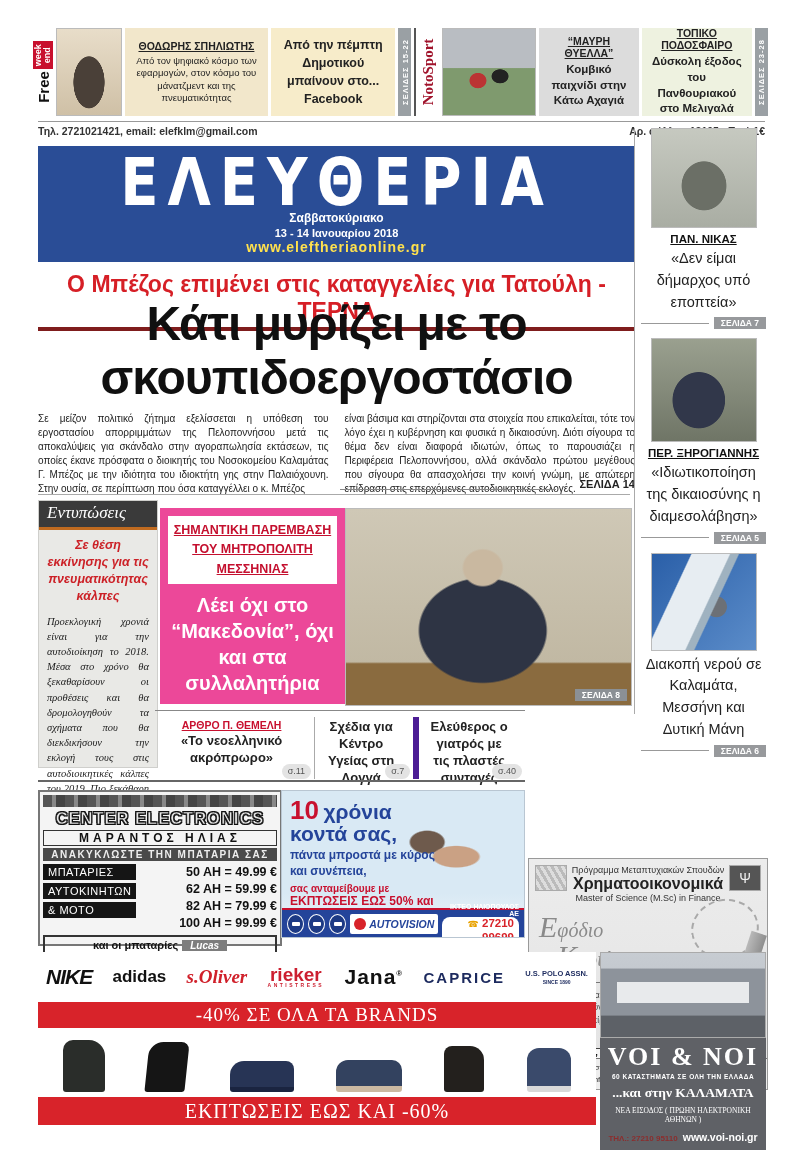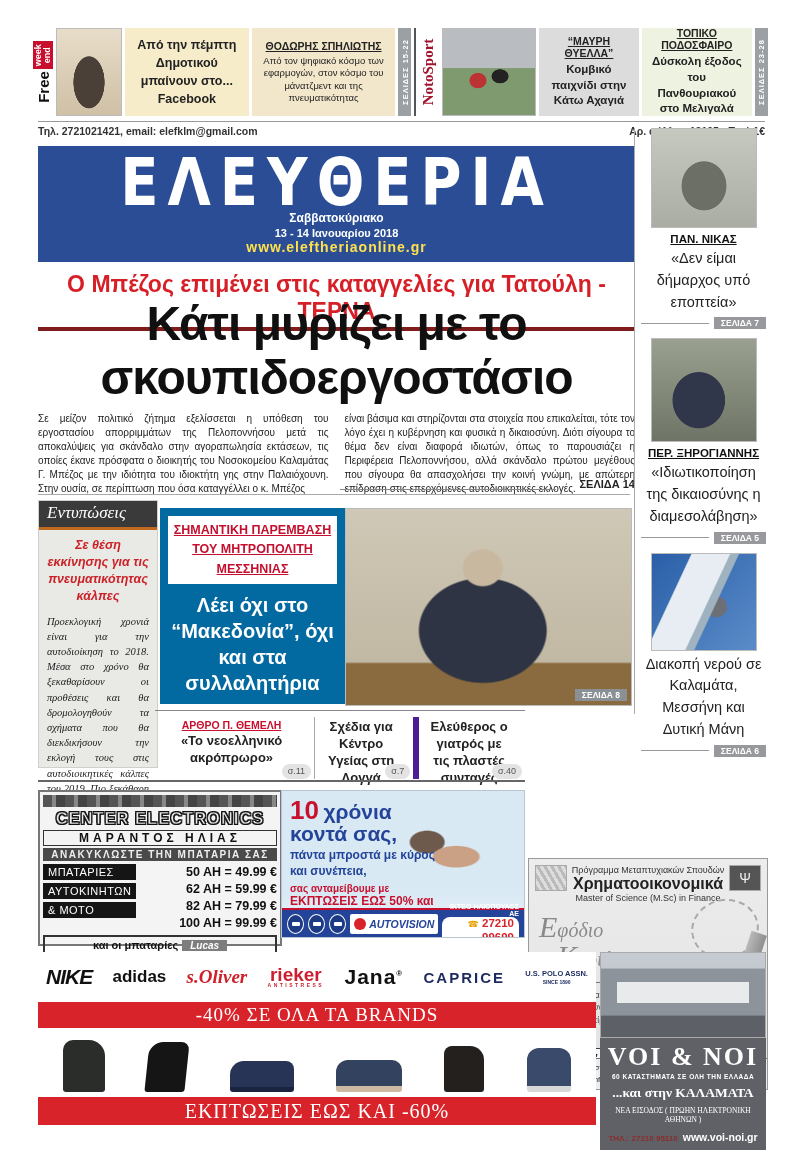--- a/index.html
+++ b/index.html
@@ -68,21 +68,21 @@
   .imp{background:#e9e9e6;border:1px solid #cfcfcc;}
   .imp-head{background:#3a3a3a;color:#fff;font-family:"Liberation Serif","DejaVu Serif",serif;
             font-style:italic;font-size:17px;padding:2px 8px 4px;border-bottom:3px solid #bf6a1f;}
   .imp-body{padding:7px 8px;}
   .imp-title{color:#cc2127;font-weight:800;font-style:italic;font-size:12.5px;text-align:center;line-height:1.35;margin-bottom:9px;}
   .imp-text{font-style:italic;font-size:10.5px;line-height:1.45;text-align:justify;color:#222;
             font-family:"Liberation Serif","DejaVu Serif",serif;}
   .imp-page{font-weight:800;font-style:italic;font-size:10.5px;text-align:right;margin-top:10px;border-top:1px solid #999;padding-top:5px;}
 
   
-  .met{background:#0369a1;}
+  .met{background:#ec4899;}
   .met-white{background:#fff;margin:8px 8px 4px;padding:5px 3px;text-align:center;}
   .met-kicker{color:#c40f2e;font-weight:800;font-size:12.5px;line-height:1.55;text-decoration:underline;}
   .met-state{color:#fff;font-weight:800;font-size:20px;line-height:1.3;text-align:center;padding:4px 8px;}
   .photo-badge{position:absolute;right:4px;bottom:4px;background:#8b9095;color:#fff;font-size:8.5px;
                font-weight:700;padding:1px 7px;}
   .priest{background:
     radial-gradient(ellipse at 48% 30%,#c9b8a0 0 9%,rgba(0,0,0,0) 10%),
     radial-gradient(ellipse at 48% 62%,#2e3444 0 30%,rgba(0,0,0,0) 31%),
     linear-gradient(rgba(0,0,0,0) 78%,#8a6b3f 79%),
     linear-gradient(#cfc8b6,#bdb49e);border:1px solid #bbb;}
@@ -230,26 +230,26 @@
     <div class="fw">
       <div class="fw-rot">
         <span class="fw-free">Free</span>
         <span class="fw-red">
             <span>week</span>
             <span>end</span>
           </span>
       </div>
     </div>
     <div class="ph ph-spiliotis" style="flex:0 0 64px"></div>
-    <div class="tbox fbbox">
-      <div class="fbtext">Από την πέμπτη Δημοτικού μπαίνουν στο... Facebook</div>
-    </div>
     <div class="tbox beige">
       <div class="tname">ΘΟΔΩΡΗΣ ΣΠΗΛΙΩΤΗΣ</div>
       <div class="ttext">Από τον ψηφιακό κόσμο των εφαρμογών, στον κόσμο του μάνατζμεντ και της πνευματικότητας</div>
+    </div>
+    <div class="tbox fbbox">
+      <div class="fbtext">Από την πέμπτη Δημοτικού μπαίνουν στο... Facebook</div>
     </div>
     <div class="vtab">
         <span>ΣΕΛΙΔΕΣ 15-22</span>
       </div>
     <div class="noto">
         <span>NotoSport</span>
       </div>
     <div class="ph ph-football" style="flex:0 0 92px"></div>
     <div class="tbox grayb">
       <div class="tname">“ΜΑΥΡΗ ΘΥΕΛΛΑ”</div>

